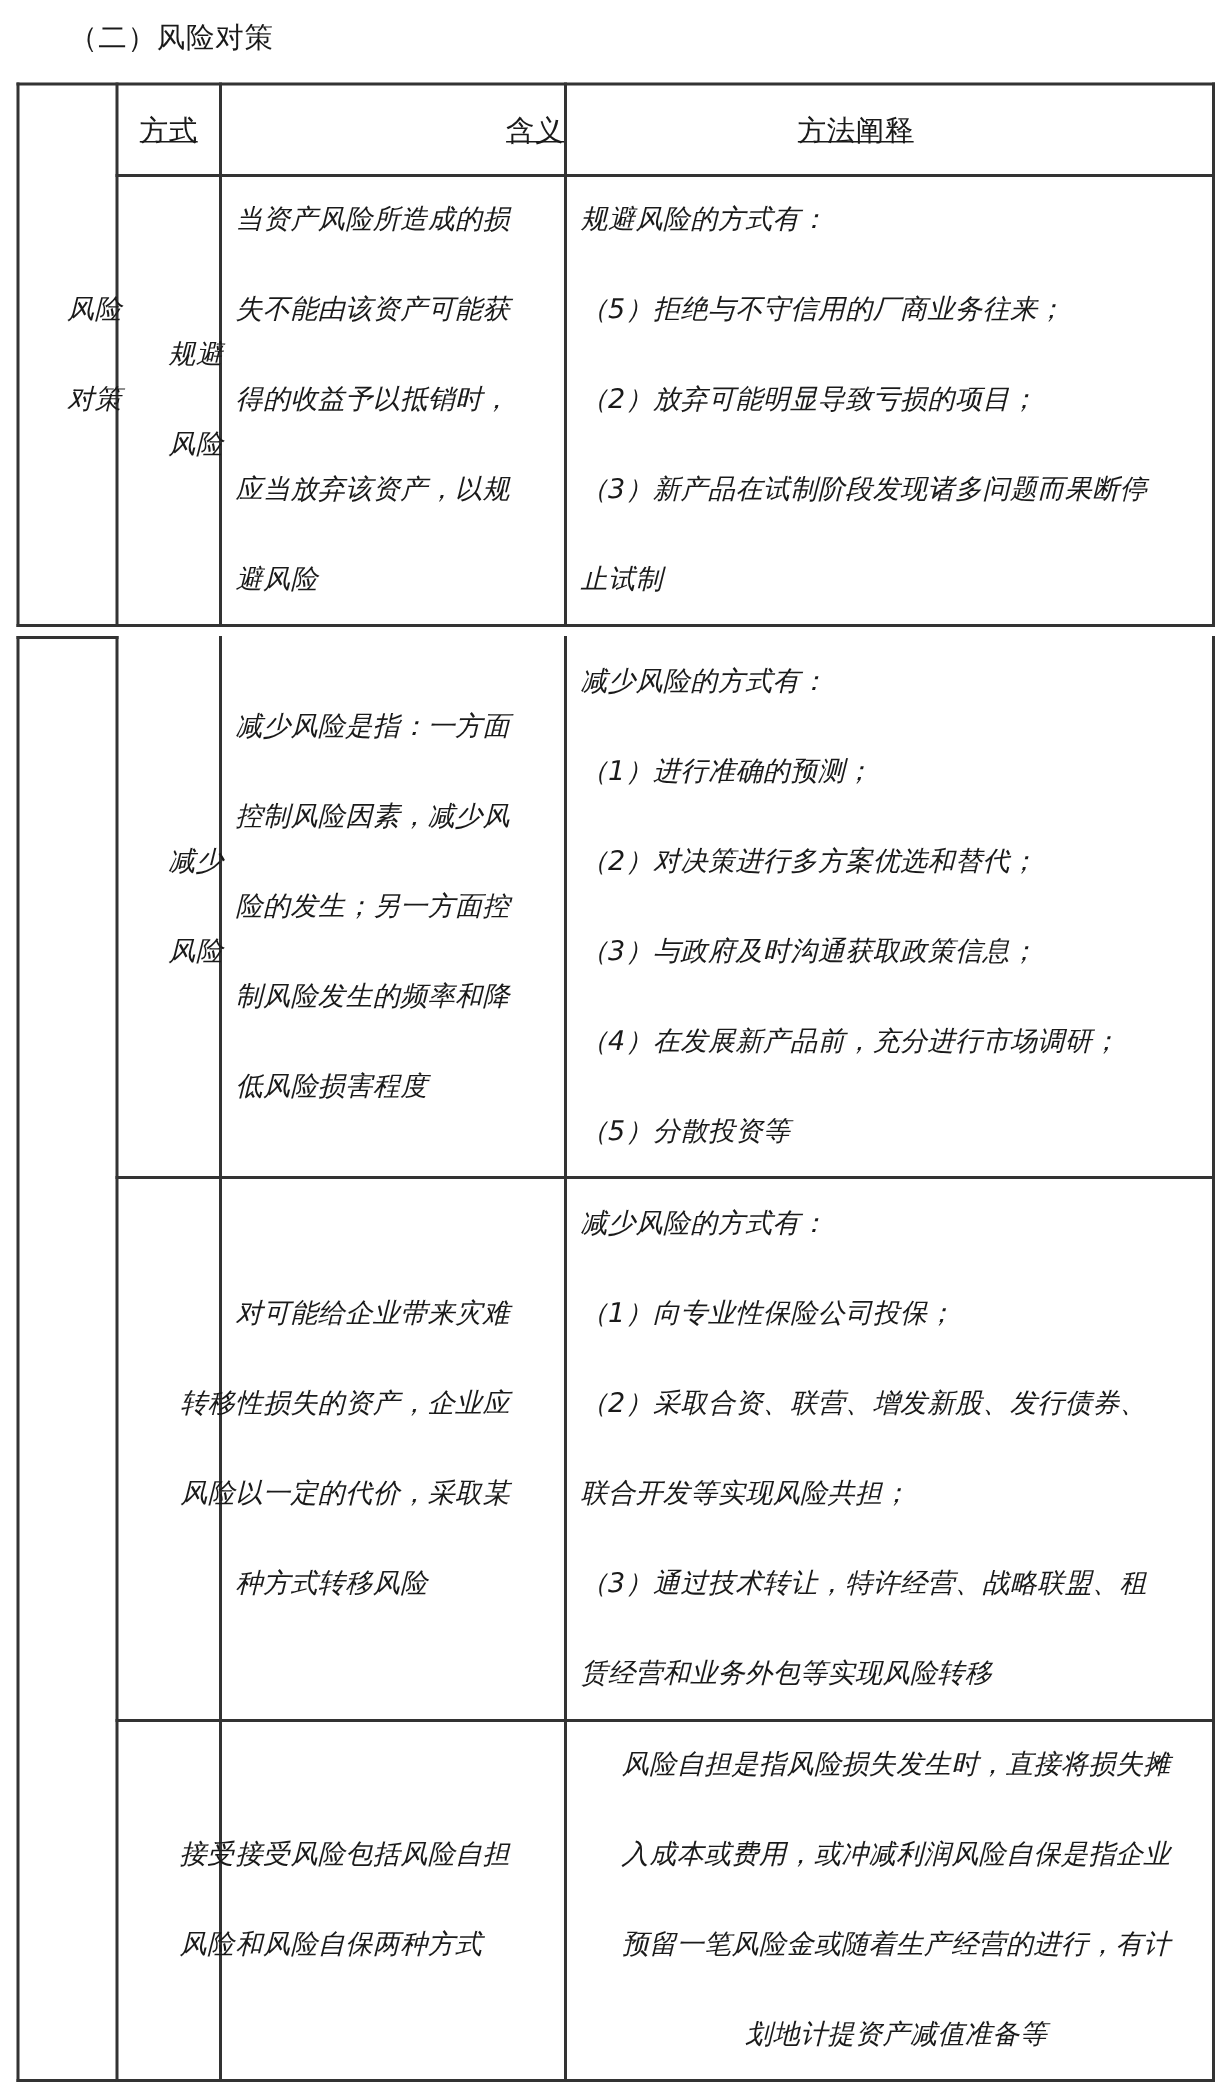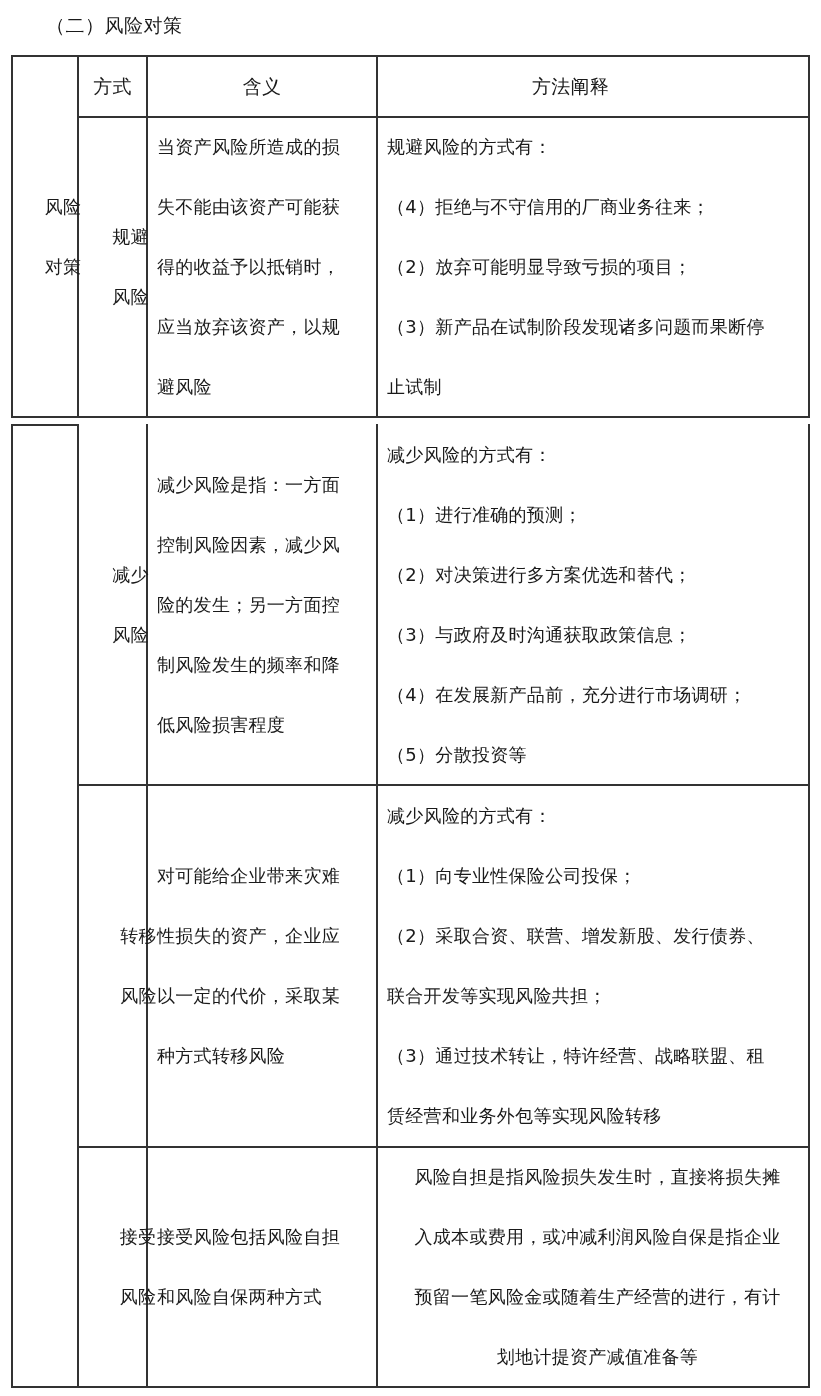--- a/index.html
+++ b/index.html
@@ -36,23 +36,24 @@
       flex-direction: column;
       font-size: 18px;
       letter-spacing: 0.3px;
     }
     .center { align-items: center; justify-content: center; text-align: center; }
     .vcenter { justify-content: center; }
     .para {
       margin: 0;
       line-height: 60px;
       white-space: nowrap;
+      font-style: italic;
     }
     .stacked .para { line-height: 60px; margin-left: 36px; }
-    .hdr { font-size: 19px; }
+    .hdr { font-size: 19px; text-decoration: underline; }
   </style>
 </head>
 <body>
 
 <div class="heading">（二）风险对策</div>
 
 <div>
 
   <div class="line h" style="left:11px; top:55px; width:799px;"></div>
   <div class="line h" style="left:77px; top:116px; width:733px;"></div>
@@ -60,21 +61,21 @@
 
   <div class="line v" style="left:11px; top:55px; height:363px;"></div>
   <div class="line v" style="left:77px; top:55px; height:363px;"></div>
   <div class="line v" style="left:146px; top:55px; height:363px;"></div>
   <div class="line v" style="left:376px; top:55px; height:363px;"></div>
   <div class="line v" style="left:808px; top:55px; height:363px;"></div>
 
   <div class="cell center hdr" style="left:79px; top:57px; width:67px; height:59px;">
     <span>方式</span>
   </div>
-  <div class="cell center hdr" style="left:148px; top:57px; width:228px; height:59px;">
+  <div class="cell center hdr" style="left:148px; top:57px; width:228px; height:59px;align-items:flex-end;">
     <span>含义</span>
   </div>
   <div class="cell center hdr" style="left:378px; top:57px; width:385px; height:59px;">
     <span>方法阐释</span>
   </div>
 
   <div class="cell center stacked" style="left:13px; top:57px; width:64px; height:359px; padding-top:0;">
     <p class="para" style="line-height:60px;">风险</p>
     <p class="para" style="line-height:60px;">对策</p>
   </div>
@@ -86,21 +87,21 @@
     </div>
     <div class="cell vcenter" style="left:157px; top:118px; width:219px; height:298px;">
       <p class="para">当资产风险所造成的损</p>
       <p class="para">失不能由该资产可能获</p>
       <p class="para">得的收益予以抵销时，</p>
       <p class="para">应当放弃该资产，以规</p>
       <p class="para">避风险</p>
     </div>
     <div class="cell vcenter" style="left:387px; top:118px; width:421px; height:298px;">
       <p class="para">规避风险的方式有：</p>
-      <p class="para">（4）拒绝与不守信用的厂商业务往来；</p>
+      <p class="para">（5）拒绝与不守信用的厂商业务往来；</p>
       <p class="para">（2）放弃可能明显导致亏损的项目；</p>
       <p class="para">（3）新产品在试制阶段发现诸多问题而果断停</p>
       <p class="para">止试制</p>
     </div>
   </div>
 </div>
 
 <div>
 
   <div class="line h" style="left:11px; top:424px; width:68px;"></div>

